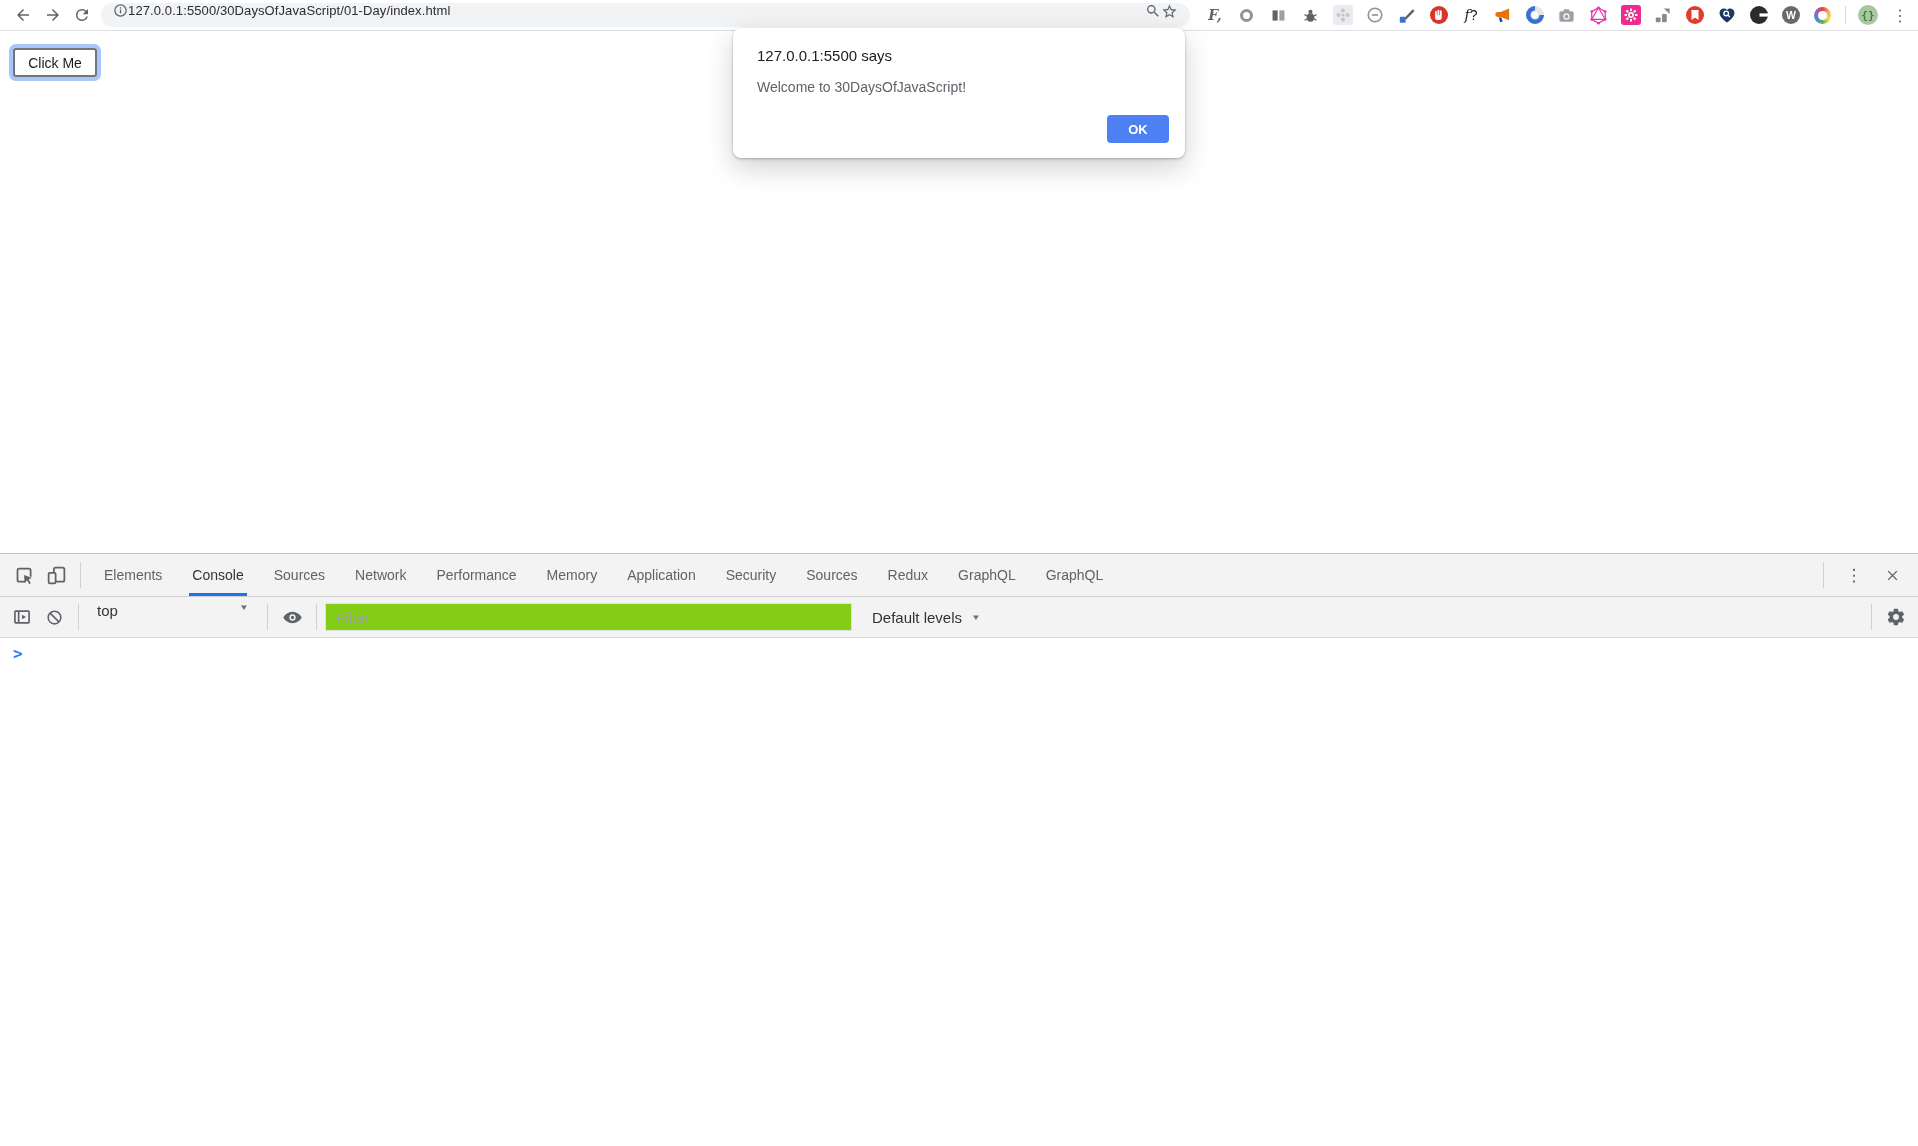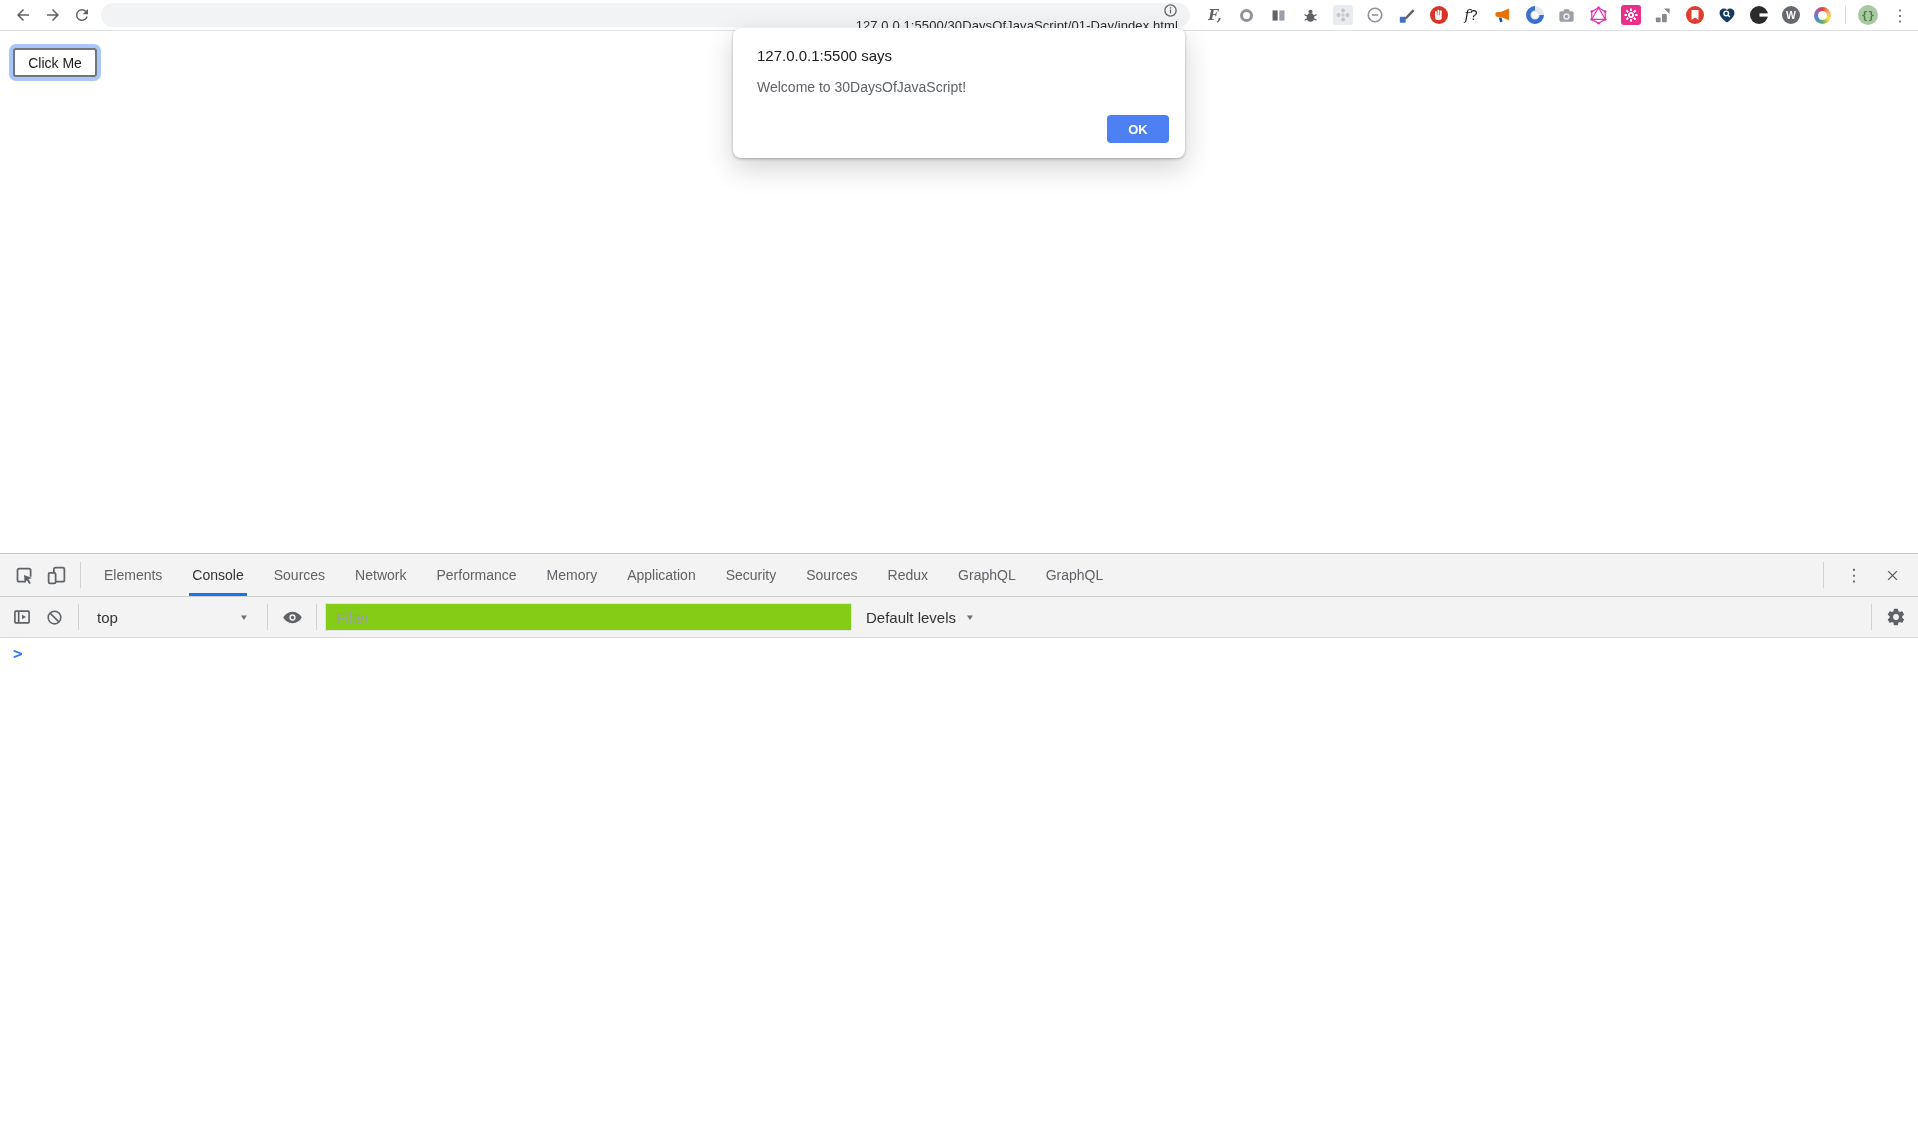--- a/index.html
+++ b/index.html
@@ -7,21 +7,21 @@
               font-family:"Liberation Sans", sans-serif; }
   .browser { position:relative; width:1918px; height:1146px; }
 
   
   .toolbar { height:31px; background:#fff; border-bottom:1px solid #dfe1e5;
              display:flex; align-items:center; padding:0 8px; }
   .navbtn { width:30px; height:28px; border:none; background:none; display:flex;
             align-items:center; justify-content:center; cursor:pointer; }
   .navbtn svg { width:18px; height:18px; }
   .omnibox { width:1100px; height:24px; background:#f1f3f4; border-radius:13px;
-             display:flex; align-items:flex-end; padding:0 12px; margin-left:4px;flex-direction:column; }
+             display:flex; align-items:flex-start; padding:0 12px; margin-left:4px; }
   .url { font-size:13px; color:#2b2e31; white-space:nowrap; letter-spacing:.1px; }
   .omni-spacer { flex:1; }
   .omni-icon { display:flex; align-items:center; }
   .ext-row { display:flex; align-items:center; gap:12px; margin-left:15px; flex:1; }
   .ext { width:20px; height:20px; display:flex; align-items:center; justify-content:center;
          cursor:pointer; flex:none; }
   .ext-sep { width:1px; height:18px; background:#dadce0; flex:none; }
 
   
   .page { position:relative; height:521px; background:#fff; }
@@ -50,29 +50,29 @@
   .dt-sep { width:1px; height:26px; background:#cfd1d4; margin:0 8px; flex:none; }
   .dt-tab { padding:0 15px; height:42px; line-height:42px; font-size:14px;
             color:#5f6368; position:relative; cursor:pointer; white-space:nowrap; }
   .dt-tab.active { color:#333; }
   .dt-tab.active::after { content:""; position:absolute; left:12px; right:12px;
             bottom:0; height:3px; background:#1a73e8; }
   .dt-right { margin-left:auto; display:flex; align-items:center; gap:6px; padding-right:10px; }
 
   .dt-toolbar { height:41px; background:#f3f3f3; border-bottom:1px solid #dadada;
                 display:flex; align-items:center; padding:0 6px; }
-  .ctx-select { width:172px; height:30px; display:flex; align-items:center;
+  .ctx-select { width:172px; height:30px; display:flex; align-items:flex-start;
                 justify-content:space-between; padding:0 10px; font-size:15px;
                 color:#333; cursor:pointer; }
   .dd-arrow { font-size:10px; color:#6e7174; transform:scaleY(.8); }
   .filter-input { width:527px; height:28px; border:1px solid #e2e2e2; background:#84cc16;
                   font-size:15px; padding:0 10px; color:#202124; outline:none;
                   font-family:"Liberation Sans",sans-serif; }
   .filter-input::placeholder { color:#9aa0a6; }
-  .levels { display:flex; align-items:center; gap:9px; margin-left:14px;
+  .levels { display:flex; align-items:center; gap:9px; margin-left:20px;
             font-size:15px; color:#333; cursor:pointer; }
   .dt-toolbar-spacer { flex:1; }
 
   .console-row { height:31px; display:flex; align-items:center;
                  border-bottom:1px solid #ececee; padding:0 48px 0 38px;
                  font-family:"DejaVu Sans Mono",monospace; font-size:18px; color:#35383c; }
   .console-src { margin-left:auto; text-decoration:underline; color:#44474c;
                  cursor:pointer; font-size:18px; }
   .console-prompt { height:30px; display:flex; align-items:center; padding-left:13px; }
   .chev { color:#2f7cf6; font-family:"DejaVu Sans Mono",monospace; font-size:16px;

